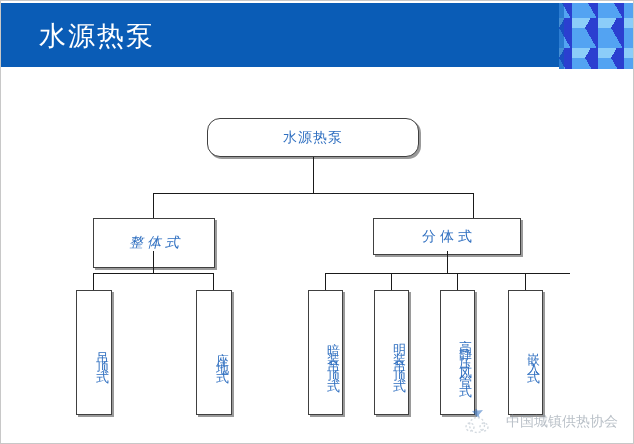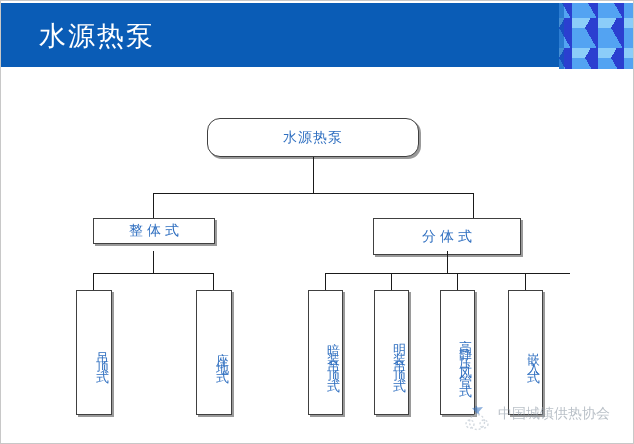--- a/index.html
+++ b/index.html
@@ -126,21 +126,22 @@
   }
 
   
   .watermark {
     position: absolute;
     left: 462px;
     top: 404px;
     width: 170px;
     height: 34px;
     display: flex;
-    gap: 5px;
+    align-items: center;
+    gap: 13px;
     opacity: 0.62;
   }
   .wm-mark {
     position: relative;
     width: 30px;
     height: 28px;
     flex: 0 0 auto;
   }
   .wm-text {
     font-size: 14px;
@@ -164,21 +165,21 @@
 
     <div class="node node-root" style="left:206px; top:51px; width:212px; height:39px;border-radius:13px;">水源热泵</div>
 
     <div class="vline" style="left:312px; top:90px; height:36px;"></div>
 
     <div class="hline" style="left:152px; top:126px; width:320px;"></div>
 
     <div class="vline" style="left:152px; top:126px; height:25px;"></div>
     <div class="vline" style="left:472px; top:126px; height:25px;"></div>
 
-    <div class="node node-h" style="left:92px; top:151px; width:122px; height:26px;">整体式</div>
+    <div class="node node-h" style="left:92px; top:151px; width:122px; height:50px;font-style:italic;">整体式</div>
     <div class="node node-h" style="left:372px; top:151px; width:148px; height:37px;">分体式</div>
 
     <div class="vline" style="left:152px; top:184px; height:22px;"></div>
     <div class="hline" style="left:92px; top:206px; width:120px;"></div>
     <div class="vline" style="left:92px; top:206px; height:17px;"></div>
     <div class="vline" style="left:212px; top:206px; height:17px;"></div>
 
     <div class="vline" style="left:446px; top:184px; height:22px;"></div>
     <div class="hline" style="left:324px; top:206px; width:245px;"></div>
     <div class="vline" style="left:324px; top:206px; height:17px;"></div>

